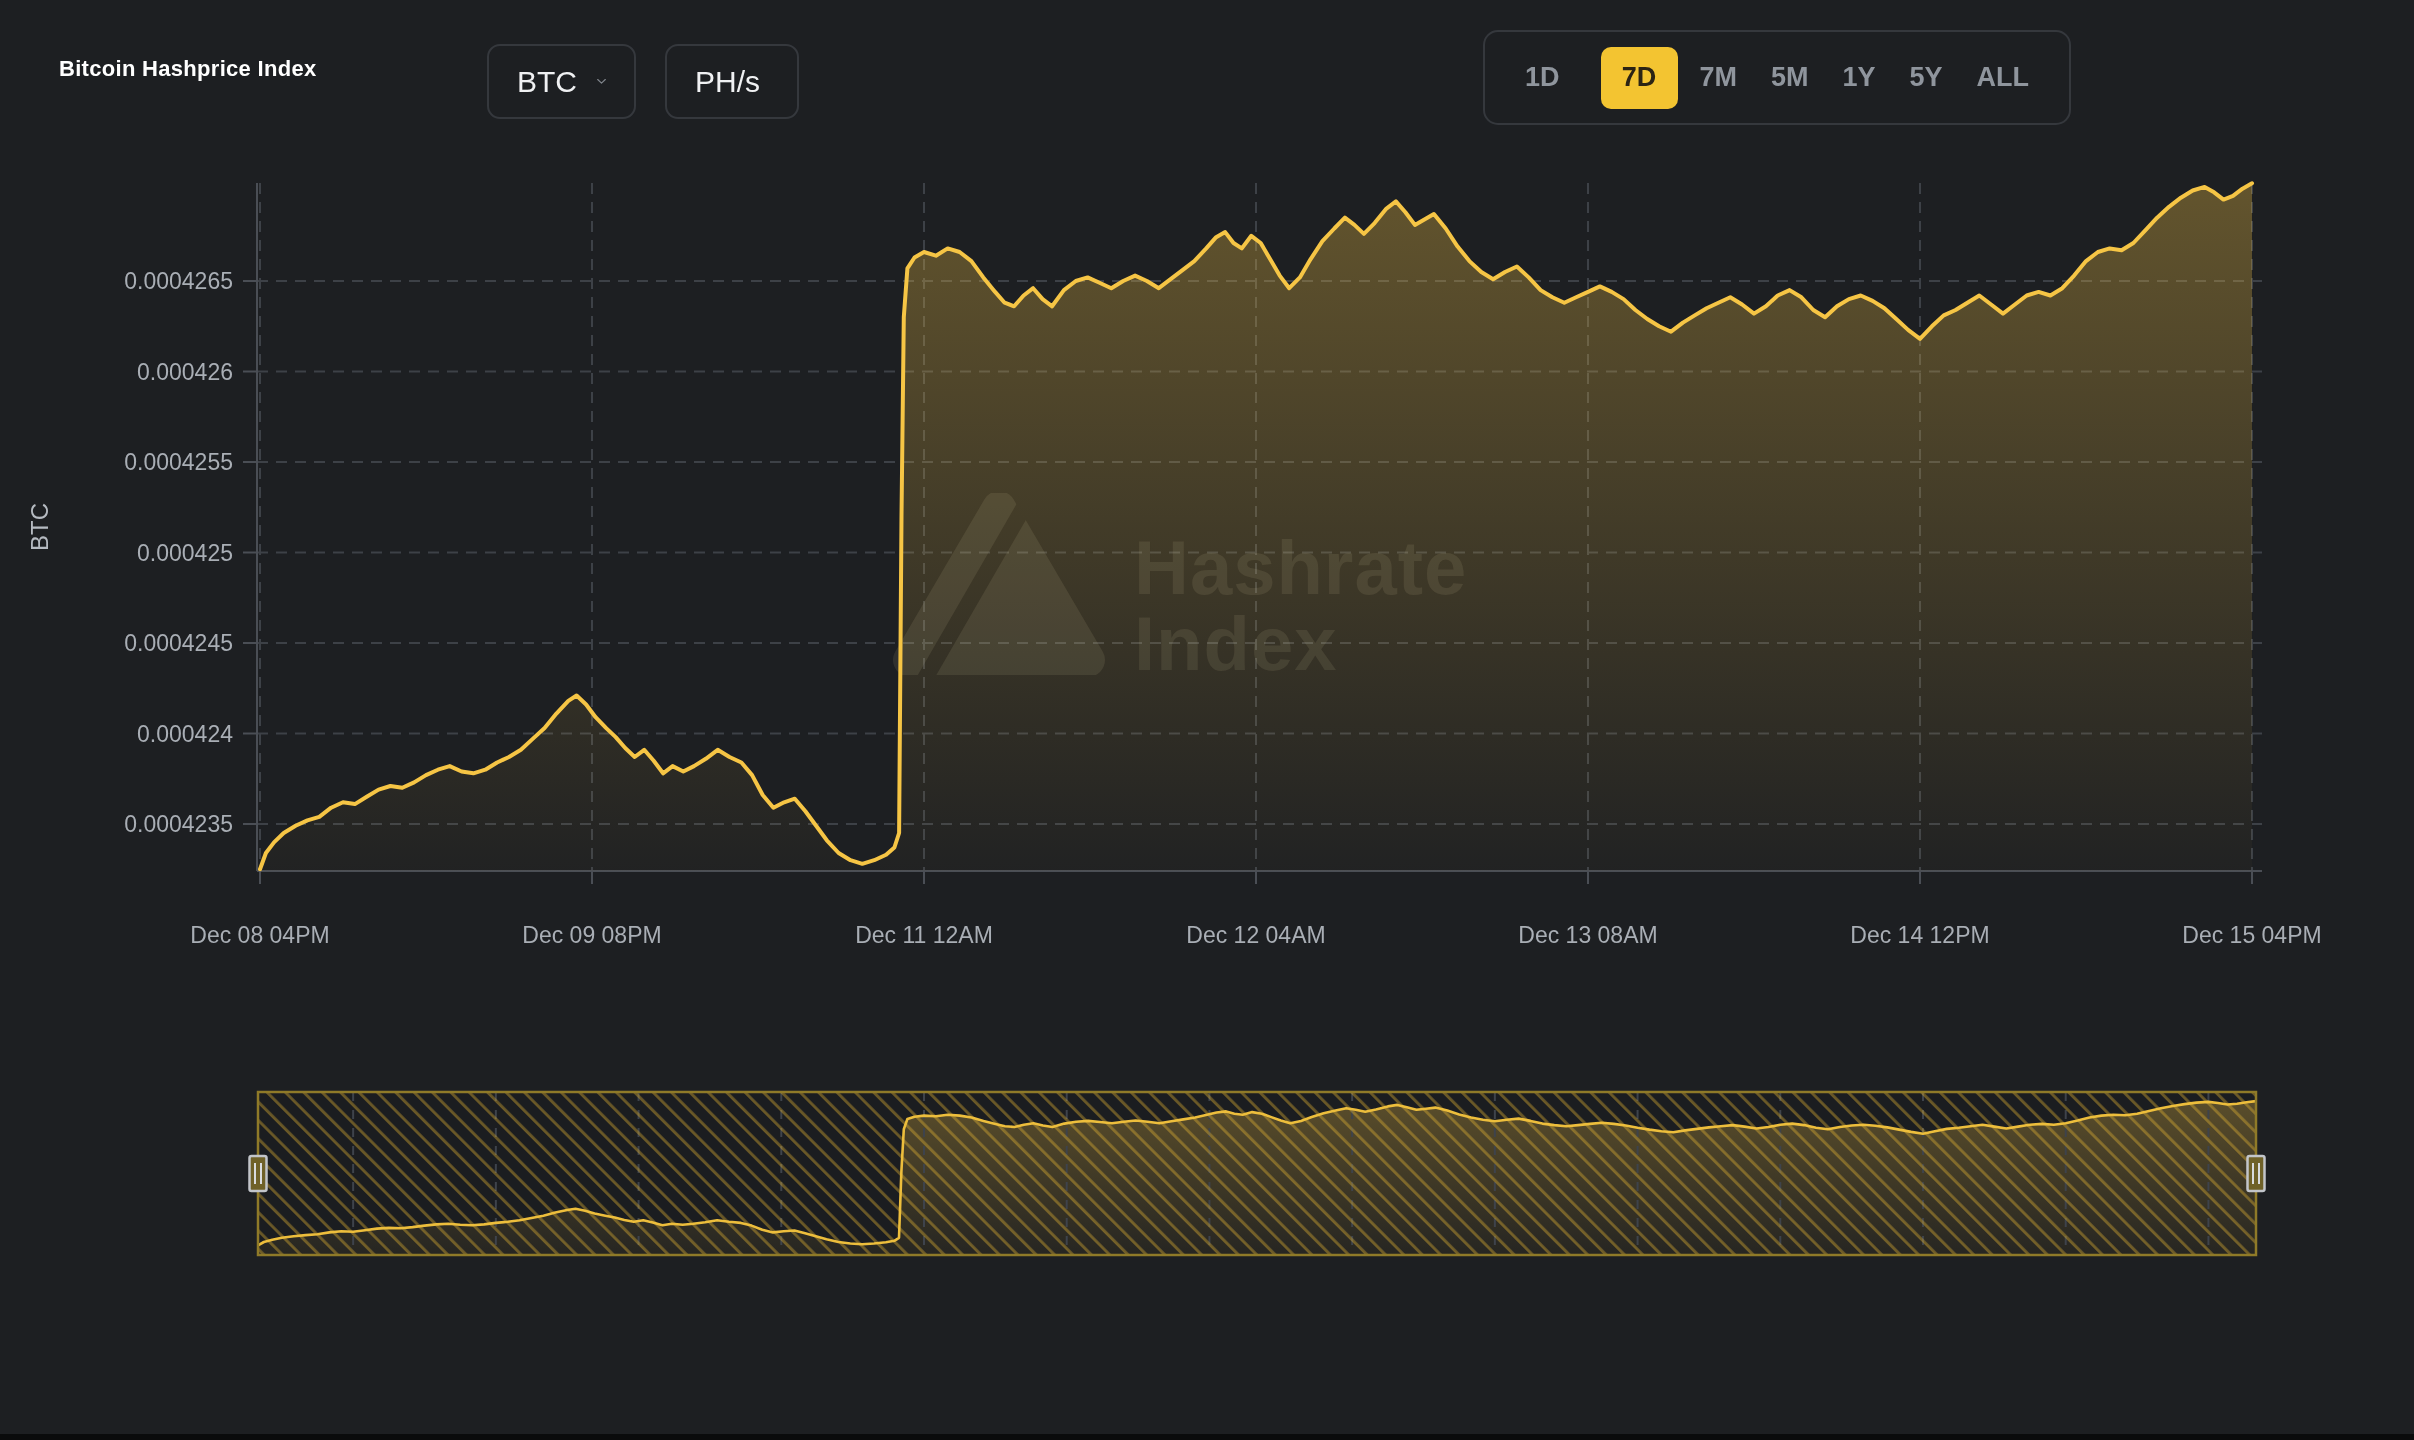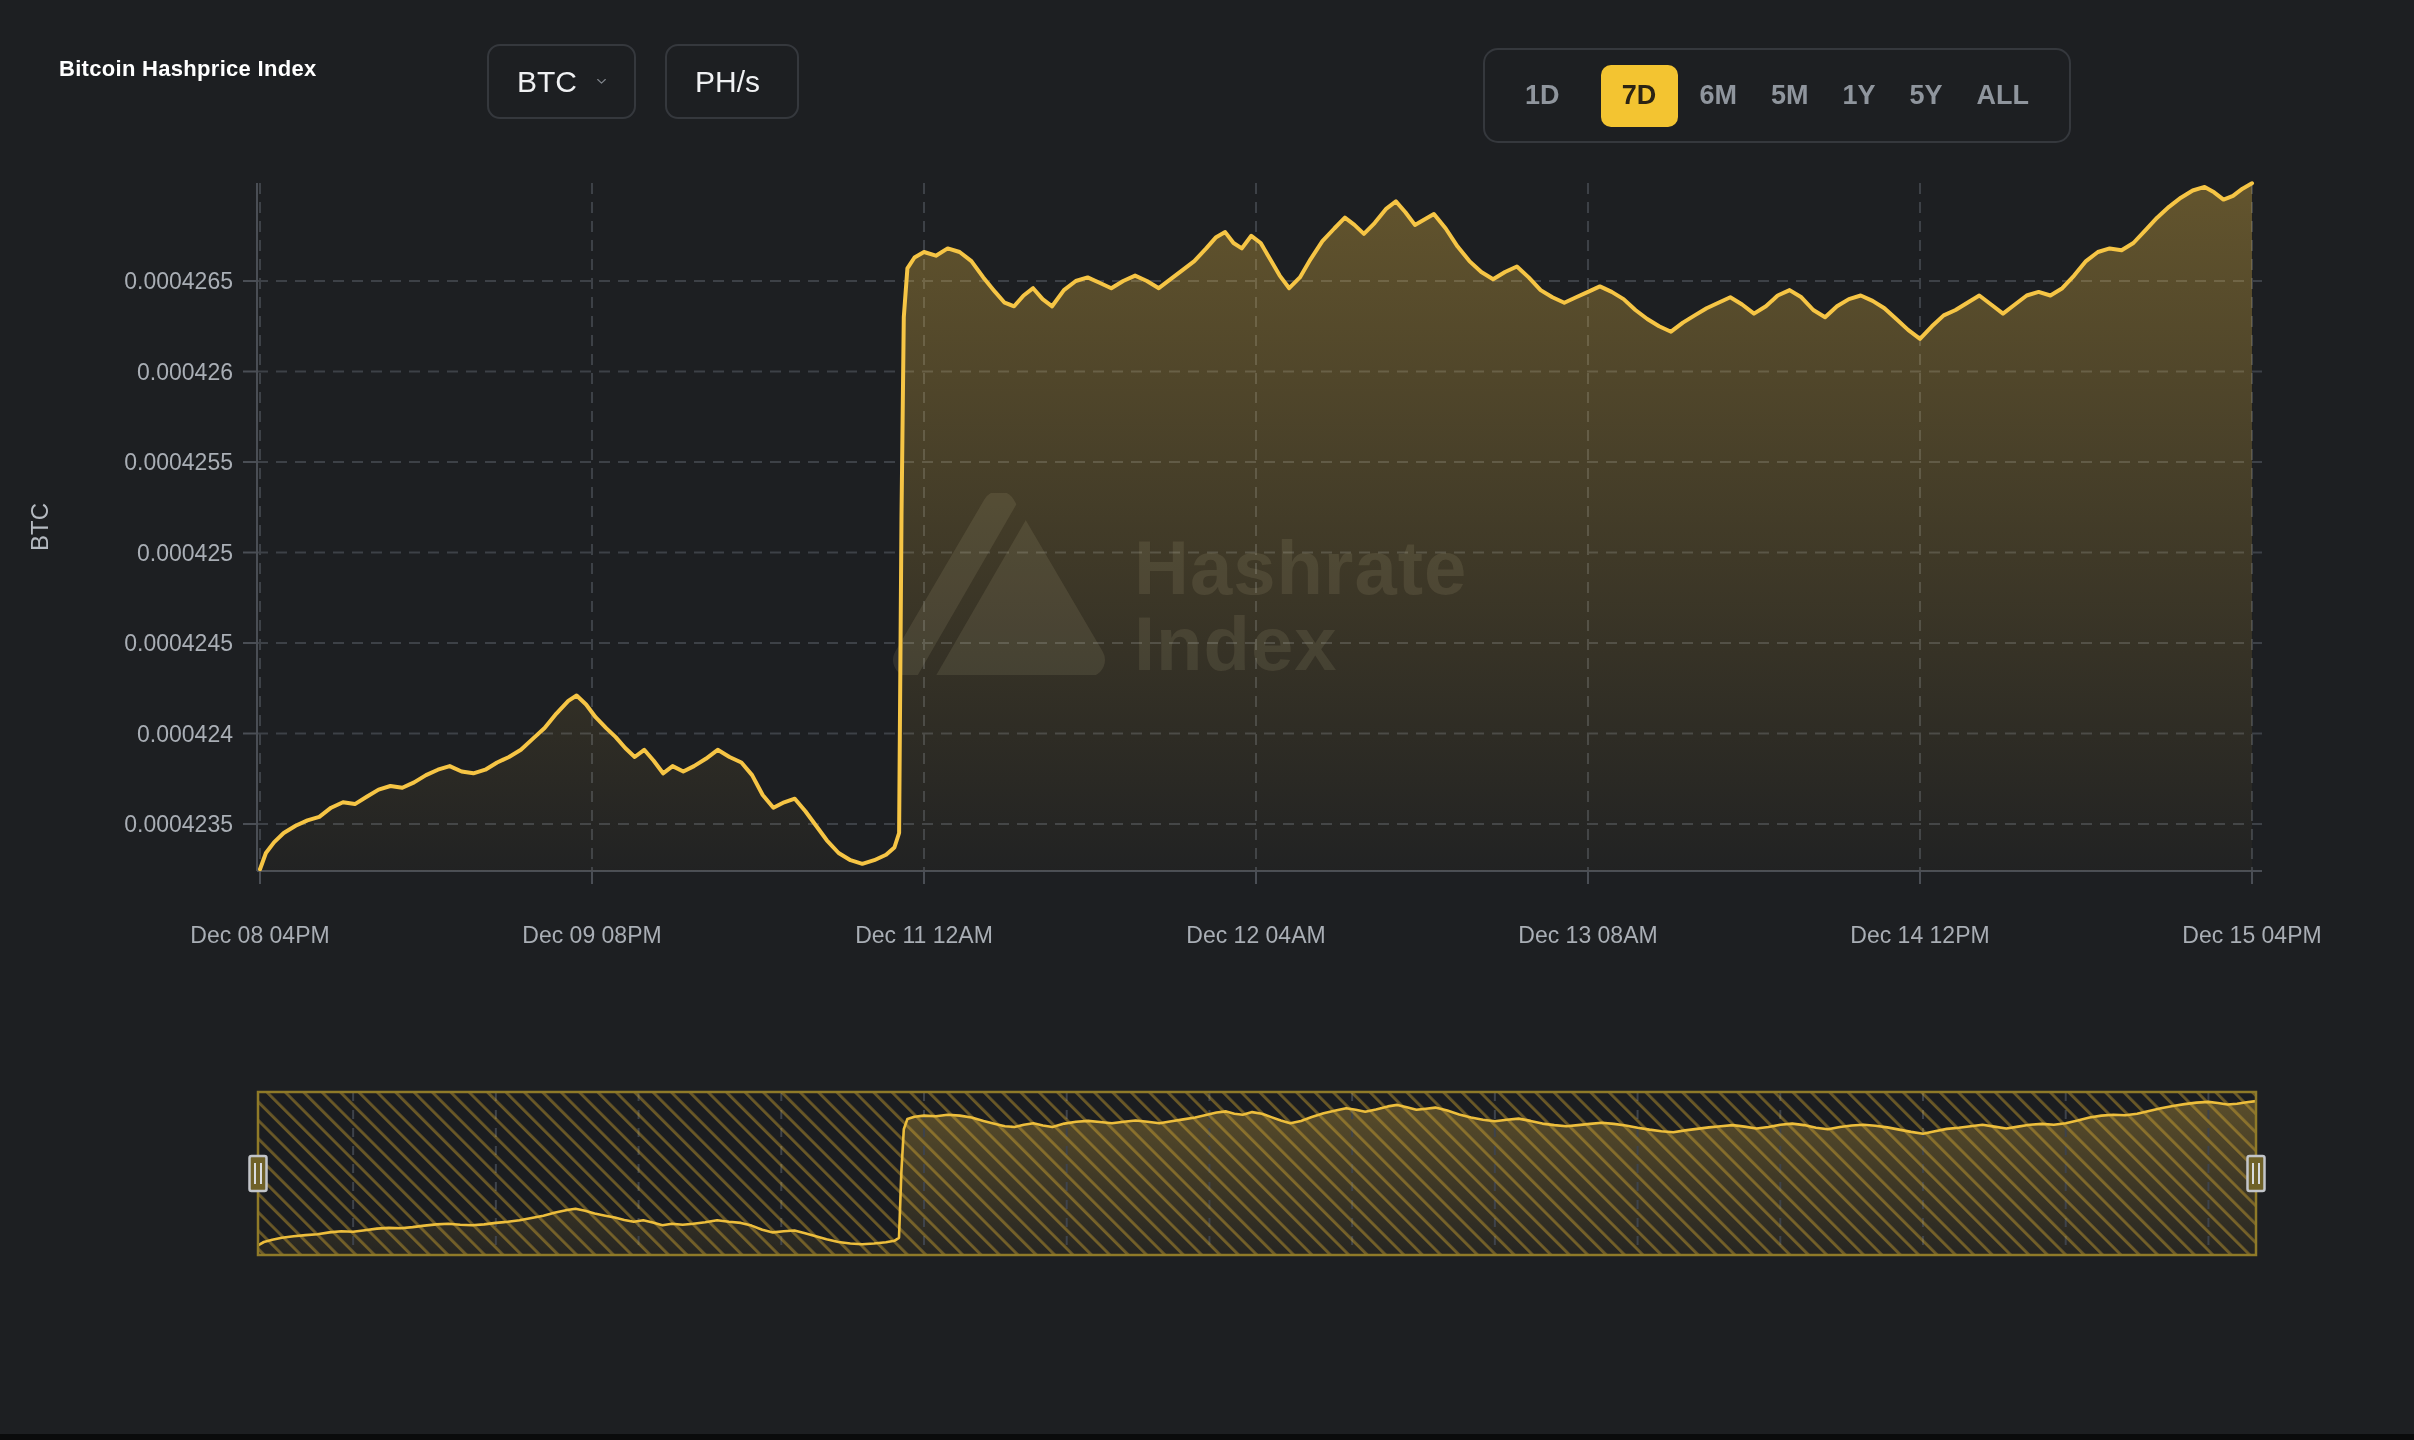--- a/index.html
+++ b/index.html
@@ -20,21 +20,21 @@
     position:absolute; top:44px; height:75px;
     display:flex; align-items:center; gap:20px; padding:0 28px;
     border:2px solid #35383d; border-radius:13px; cursor:pointer;
   }
   .dropdown .dd-value { font-size:30px; color:#f0f1f3; font-weight:400; }
   .dropdown svg { display:block; }
   #dd-currency { left:487px; width:149px; }
   #dd-unit     { left:665px; width:134px; }
 
   .range-group {
-    position:absolute; left:1483px; top:48px; width:588px; height:95px;
+    position:absolute; left:1483px; top:30px; width:588px; height:95px;
     border:2px solid #35383d; border-radius:15px;
     display:flex; align-items:center; justify-content:space-between;
     padding:0 28px;
   }
   .rb {
     background:none; border:none; cursor:pointer;
     font-family:inherit; font-size:27px; font-weight:700; color:#8f959d;
     height:62px; min-width:52px; padding:0 12px; border-radius:10px;
     display:flex; align-items:center; justify-content:center;
   }
@@ -63,21 +63,21 @@
     <div class="dropdown" id="dd-unit">
       <span class="dd-value">PH/s</span>
       <svg width="25" height="15" viewBox="0 0 25 15">
         <polyline points="2,2 12.5,12 23,2" fill="none" stroke="#80858c" stroke-width="3.2" stroke-linecap="round" stroke-linejoin="round"></polyline>
       </svg>
     </div>
 
     <div class="range-group" id="range-group">
         <button class="rb">1D</button>
         <button class="rb selected">7D</button>
-        <button class="rb">6M</button>
+        <button class="rb">7M</button>
         <button class="rb">5M</button>
         <button class="rb">1Y</button>
         <button class="rb">5Y</button>
         <button class="rb">ALL</button>
       </div>
   </header>
 
   <svg id="chart-svg" viewBox="0 0 2414 1440">
       <defs>
         <linearGradient id="goldfill" gradientUnits="userSpaceOnUse" x1="0" y1="183" x2="0" y2="871">

